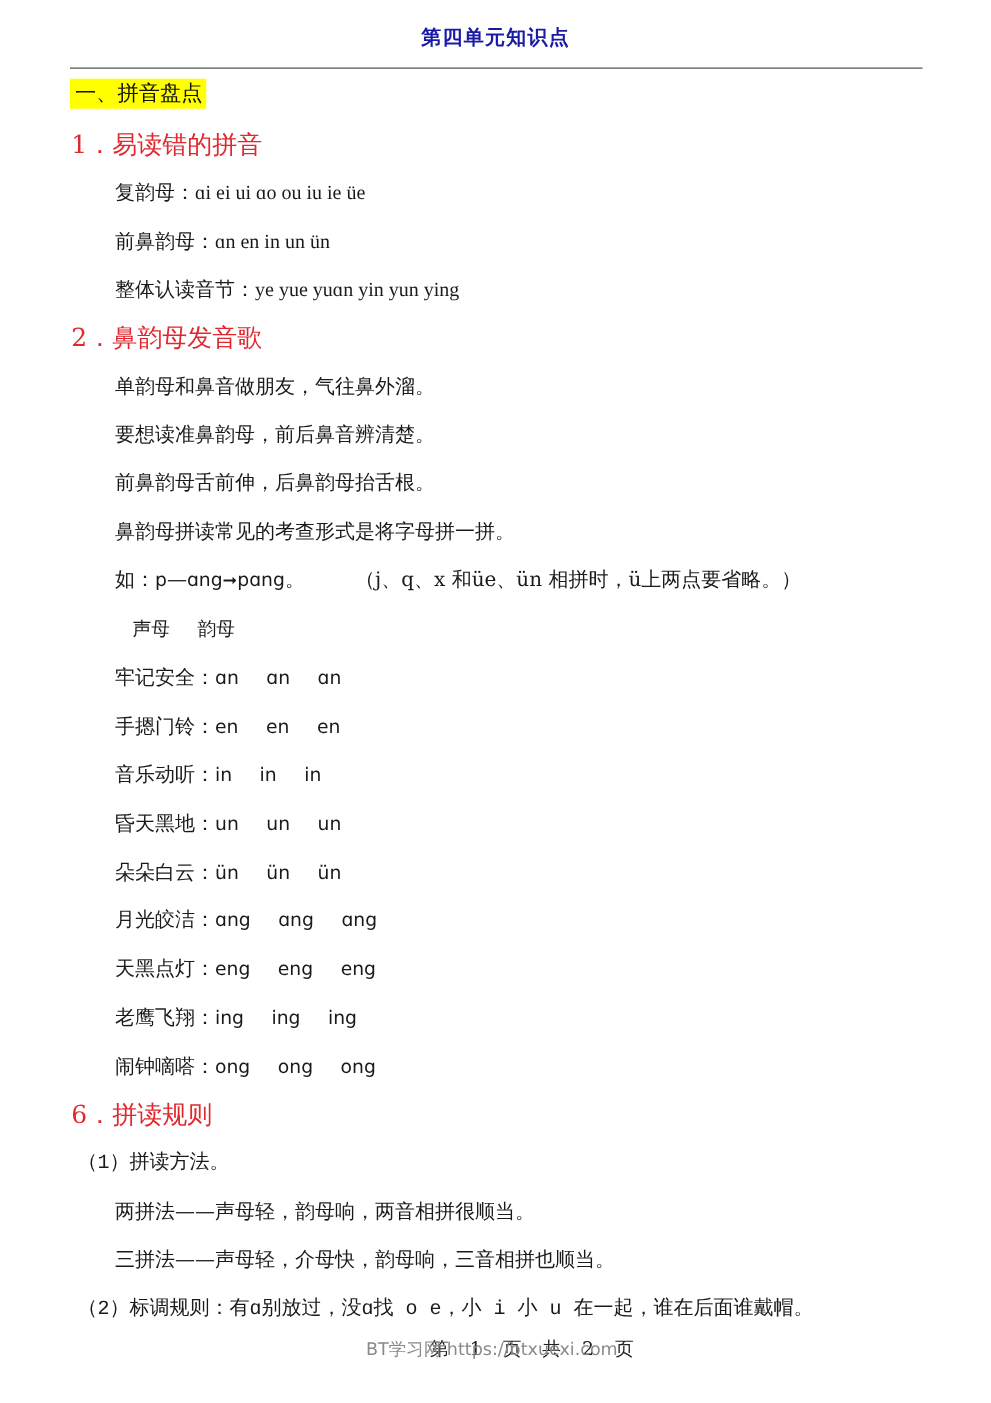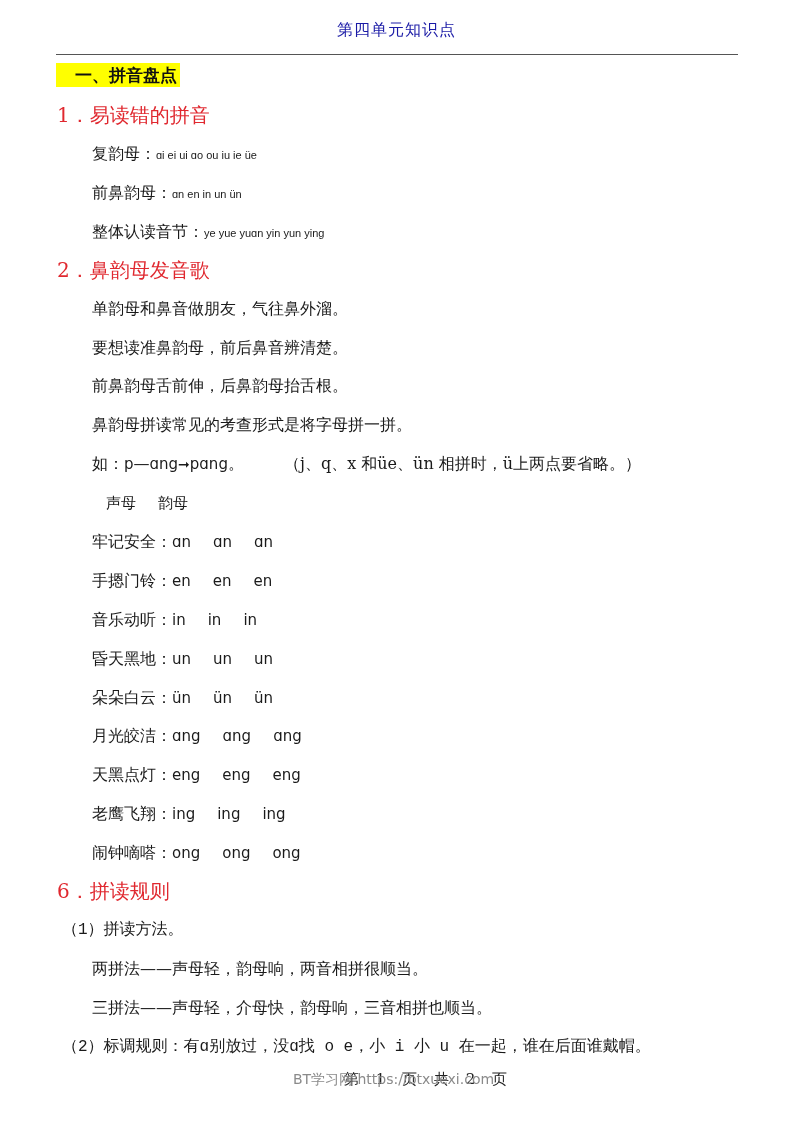--- a/index.html
+++ b/index.html
@@ -3,36 +3,36 @@
   <meta charset="utf-8">
   <style>
     html, body { margin: 0; padding: 0; background: #ffffff; }
     body {
       width: 793px; height: 1122px; position: relative; overflow: hidden;
       font-family: "DejaVu Serif", "Liberation Serif", serif;
       color: #1a1a1a;
     }
     .page-title {
       position: absolute; left: 0; width: 793px; top: 20px;
-      text-align: center; font-size: 16px; font-weight: normal; color: #1a1aa6;
+      text-align: center; font-size: 16px; font-weight: bold; color: #1a1aa6;
       letter-spacing: 1px;
     }
     .header-rule {
       position: absolute; left: 56px; width: 682px; top: 54px; height: 0;
       border-top: 1.5px solid #555555;
     }
     .line { position: absolute; white-space: nowrap; font-size: 16px; line-height: 22px; }
     .section-heading {
-      left: 56px; top: 63px; background: #ffff00; font-weight: bold; font-size: 17px;
-      padding: 1px 3px 1px 19px; color: #111111;
+      left: 56px; top: 63px; background: #ffff00; font-weight: normal; font-size: 17px;
+      padding: 1px 3px 1px 4px; color: #111111;
     }
     .subheading { left: 57px; color: #e0282f; font-size: 20px; }
     .indent1 { left: 92px; }
     .indent0 { left: 62px; font-family: Liberation Mono, monospace; }
-    .pinyin { font-family: Liberation Sans, sans-serif; font-size: 11px; }
+    .pinyin { font-family: Liberation Serif, serif; font-size: 16px; }
     .pinyin-sans { font-family: "DejaVu Sans", "Liberation Sans", sans-serif; font-size: 15px; }
     .gap { display: inline-block; width: 22px; }
     .arrow { font-family: "DejaVu Sans", sans-serif; font-size: 14px; }
     .footer {
       position: absolute; left: 0; width: 793px; top: 1070px; text-align: center;
       font-size: 15px;
     }
     .footer .pager { position: absolute; left: 0; width: 793px; text-align: center; color: #222; letter-spacing: 6px; font-family: "DejaVu Serif", serif; margin-left: 32px; }
     .footer .watermark { position: absolute; left: 0; width: 787px; text-align: center; color: #8a8a8a; font-family: "DejaVu Sans", sans-serif; font-size: 14px; top: 1px; }
   </style>

